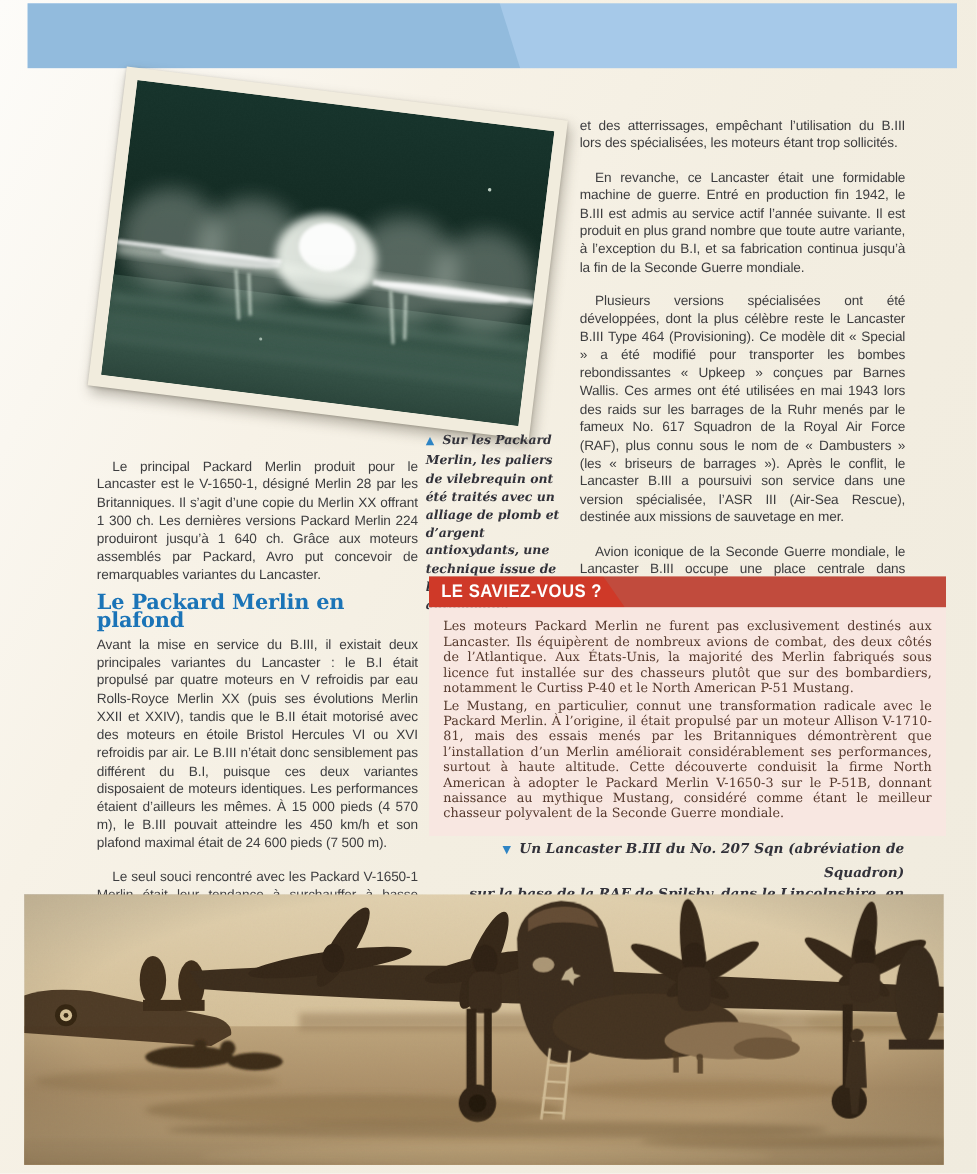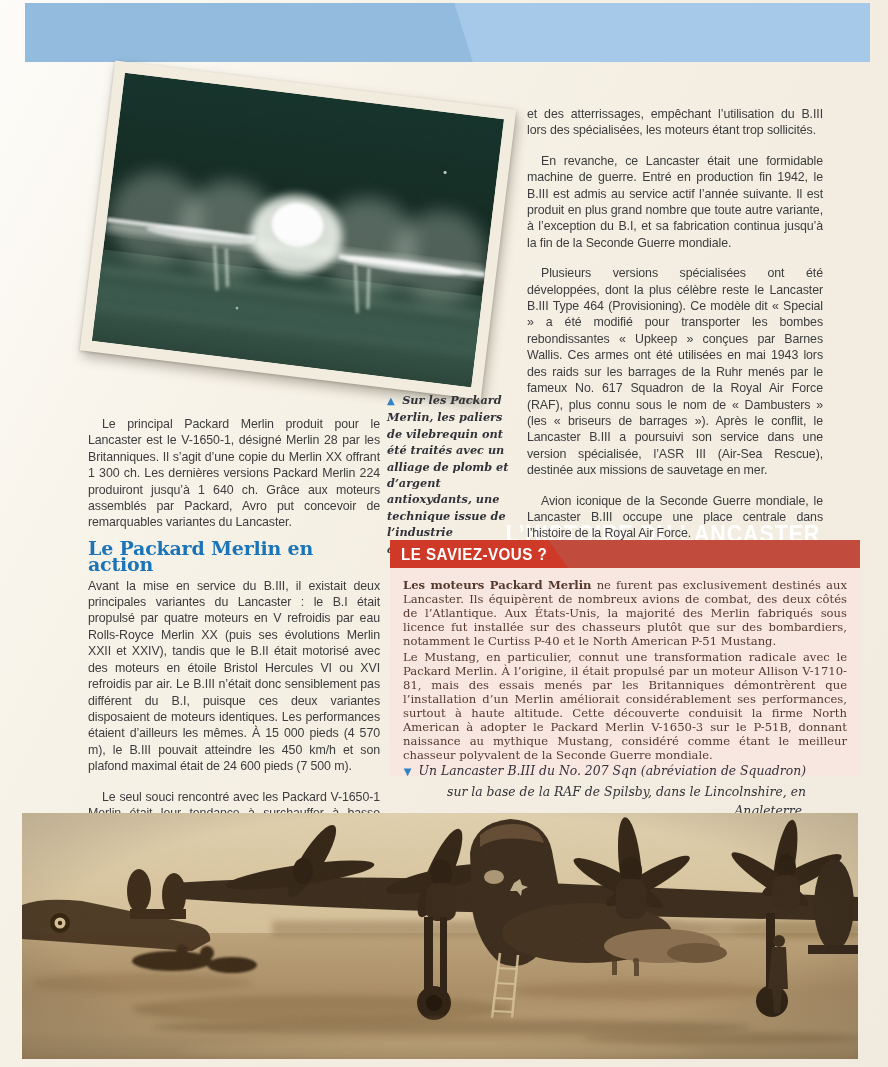--- a/index.html
+++ b/index.html
@@ -44,43 +44,43 @@
     font-size:19px;letter-spacing:-0.2px;margin:9px 0 5px 0;text-align:left;
   }
   
   .photo-caption{
     position:absolute;left:387px;top:392px;width:125px;
     font-family:"DejaVu Serif",serif;font-style:italic;font-weight:bold;
     font-size:11.3px;line-height:16.4px;color:#32323a;text-align:left;
   }
   .tri{color:#2e84c4;font-style:normal;font-size:10px;letter-spacing:2px;}
   .bottom-caption{
-    position:absolute;left:400px;top:761px;width:406px;text-align:right;
-    font-family:"DejaVu Serif",serif;font-style:italic;font-weight:normal;
+    position:absolute;left:416px;top:761px;width:406px;text-align:right;
+    font-family:"DejaVu Serif",serif;font-style:italic;font-weight:bold;
     font-size:12.4px;line-height:19.5px;color:#32323a;
   }
   
-  .infobox{position:absolute;left:390px;top:540px;width:470px;}
+  .infobox{position:absolute;left:390px;top:524px;width:470px;}
   .infobox-band{position:relative;height:28px;background:#c14b3d;}
   .infobox-chip{
     position:absolute;left:0;top:0;height:100%;width:178px;background:#cf3928;
     clip-path:polygon(0 0,89% 0,100% 100%,0 100%);
     display:flex;align-items:center;
   }
   .infobox-chip span{
     color:#fff;font-weight:bold;font-size:16.5px;letter-spacing:.5px;
     padding-left:12px;transform:scaleX(.92);transform-origin:left center;white-space:nowrap;
   }
   .infobox-body{
     background:#f8e7e1;padding:10px 13px 12px 13px;
     font-family:"DejaVu Serif",serif;font-size:11.6px;line-height:14px;
     color:#55392d;text-align:justify;
   }
   .infobox-body p{margin:0 0 2px 0;}
-  .infobox-body .lead{font-weight:bold;}
+  .infobox-body .lead{font-weight:normal;}
   
   .bottom-photo{position:absolute;left:22px;top:813px;width:836px;height:246px;}
   .bottom-photo svg{display:block;width:100%;height:100%;}
 </style>
 </head>
 <body>
 
 <div class="header-band">
   <div class="dark-part"></div>
 </div>
@@ -141,21 +141,21 @@
       <path d="M252 162 L260 210 M266 164 L270 205" stroke="#d8e6da" stroke-width="2.5" opacity=".8" filter="url(#blurSm)"></path>
       <circle cx="330" cy="60" r="1.6" fill="#cfe0d4" opacity=".9"></circle>
       <circle cx="140" cy="220" r="1.4" fill="#cfe0d4" opacity=".7"></circle>
     </g>
     <rect width="382" height="270" fill="transparent" filter="url(#grain1)" opacity=".12"></rect>
   </svg>
 </div>
 
 <div class="col left-col">
   <p class="indent">Le principal Packard Merlin produit pour le Lancaster est le V-1650-1, désigné Merlin 28 par les Britanniques. Il s’agit d’une copie du Merlin XX offrant 1 300 ch. Les dernières versions Packard Merlin 224 produiront jusqu’à 1 640 ch. Grâce aux moteurs assemblés par Packard, Avro put concevoir de remarquables variantes du Lancaster.</p>
-  <div class="section-heading">Le Packard Merlin en action</div>
+  <div class="section-heading">Le Packard Merlin en plafond</div>
   <p>Avant la mise en service du B.III, il existait deux principales variantes du Lancaster : le B.I était propulsé par quatre moteurs en V refroidis par eau Rolls-Royce Merlin XX (puis ses évolutions Merlin XXII et XXIV), tandis que le B.II était motorisé avec des moteurs en étoile Bristol Hercules VI ou XVI refroidis par air. Le B.III n’était donc sensiblement pas différent du B.I, puisque ces deux variantes disposaient de moteurs identiques. Les performances étaient d’ailleurs les mêmes. À 15 000 pieds (4 570 m), le B.III pouvait atteindre les 450 km/h et son plafond maximal était de 24 600 pieds (7 500 m).</p>
   <p class="indent">Le seul souci rencontré avec les Packard V-1650-1 Merlin était leur tendance à surchauffer à basse altitude, particulièrement lors des décollages</p>
 </div>
 
 <div class="photo-caption">
   <span class="tri">▲ </span>
   <span>Sur les Packard Merlin, les paliers de vilebrequin ont été traités avec un alliage de plomb et d’argent antioxydants, une technique issue de l’industrie automobile.</span>
 </div>
 
 <div class="col right-col">

